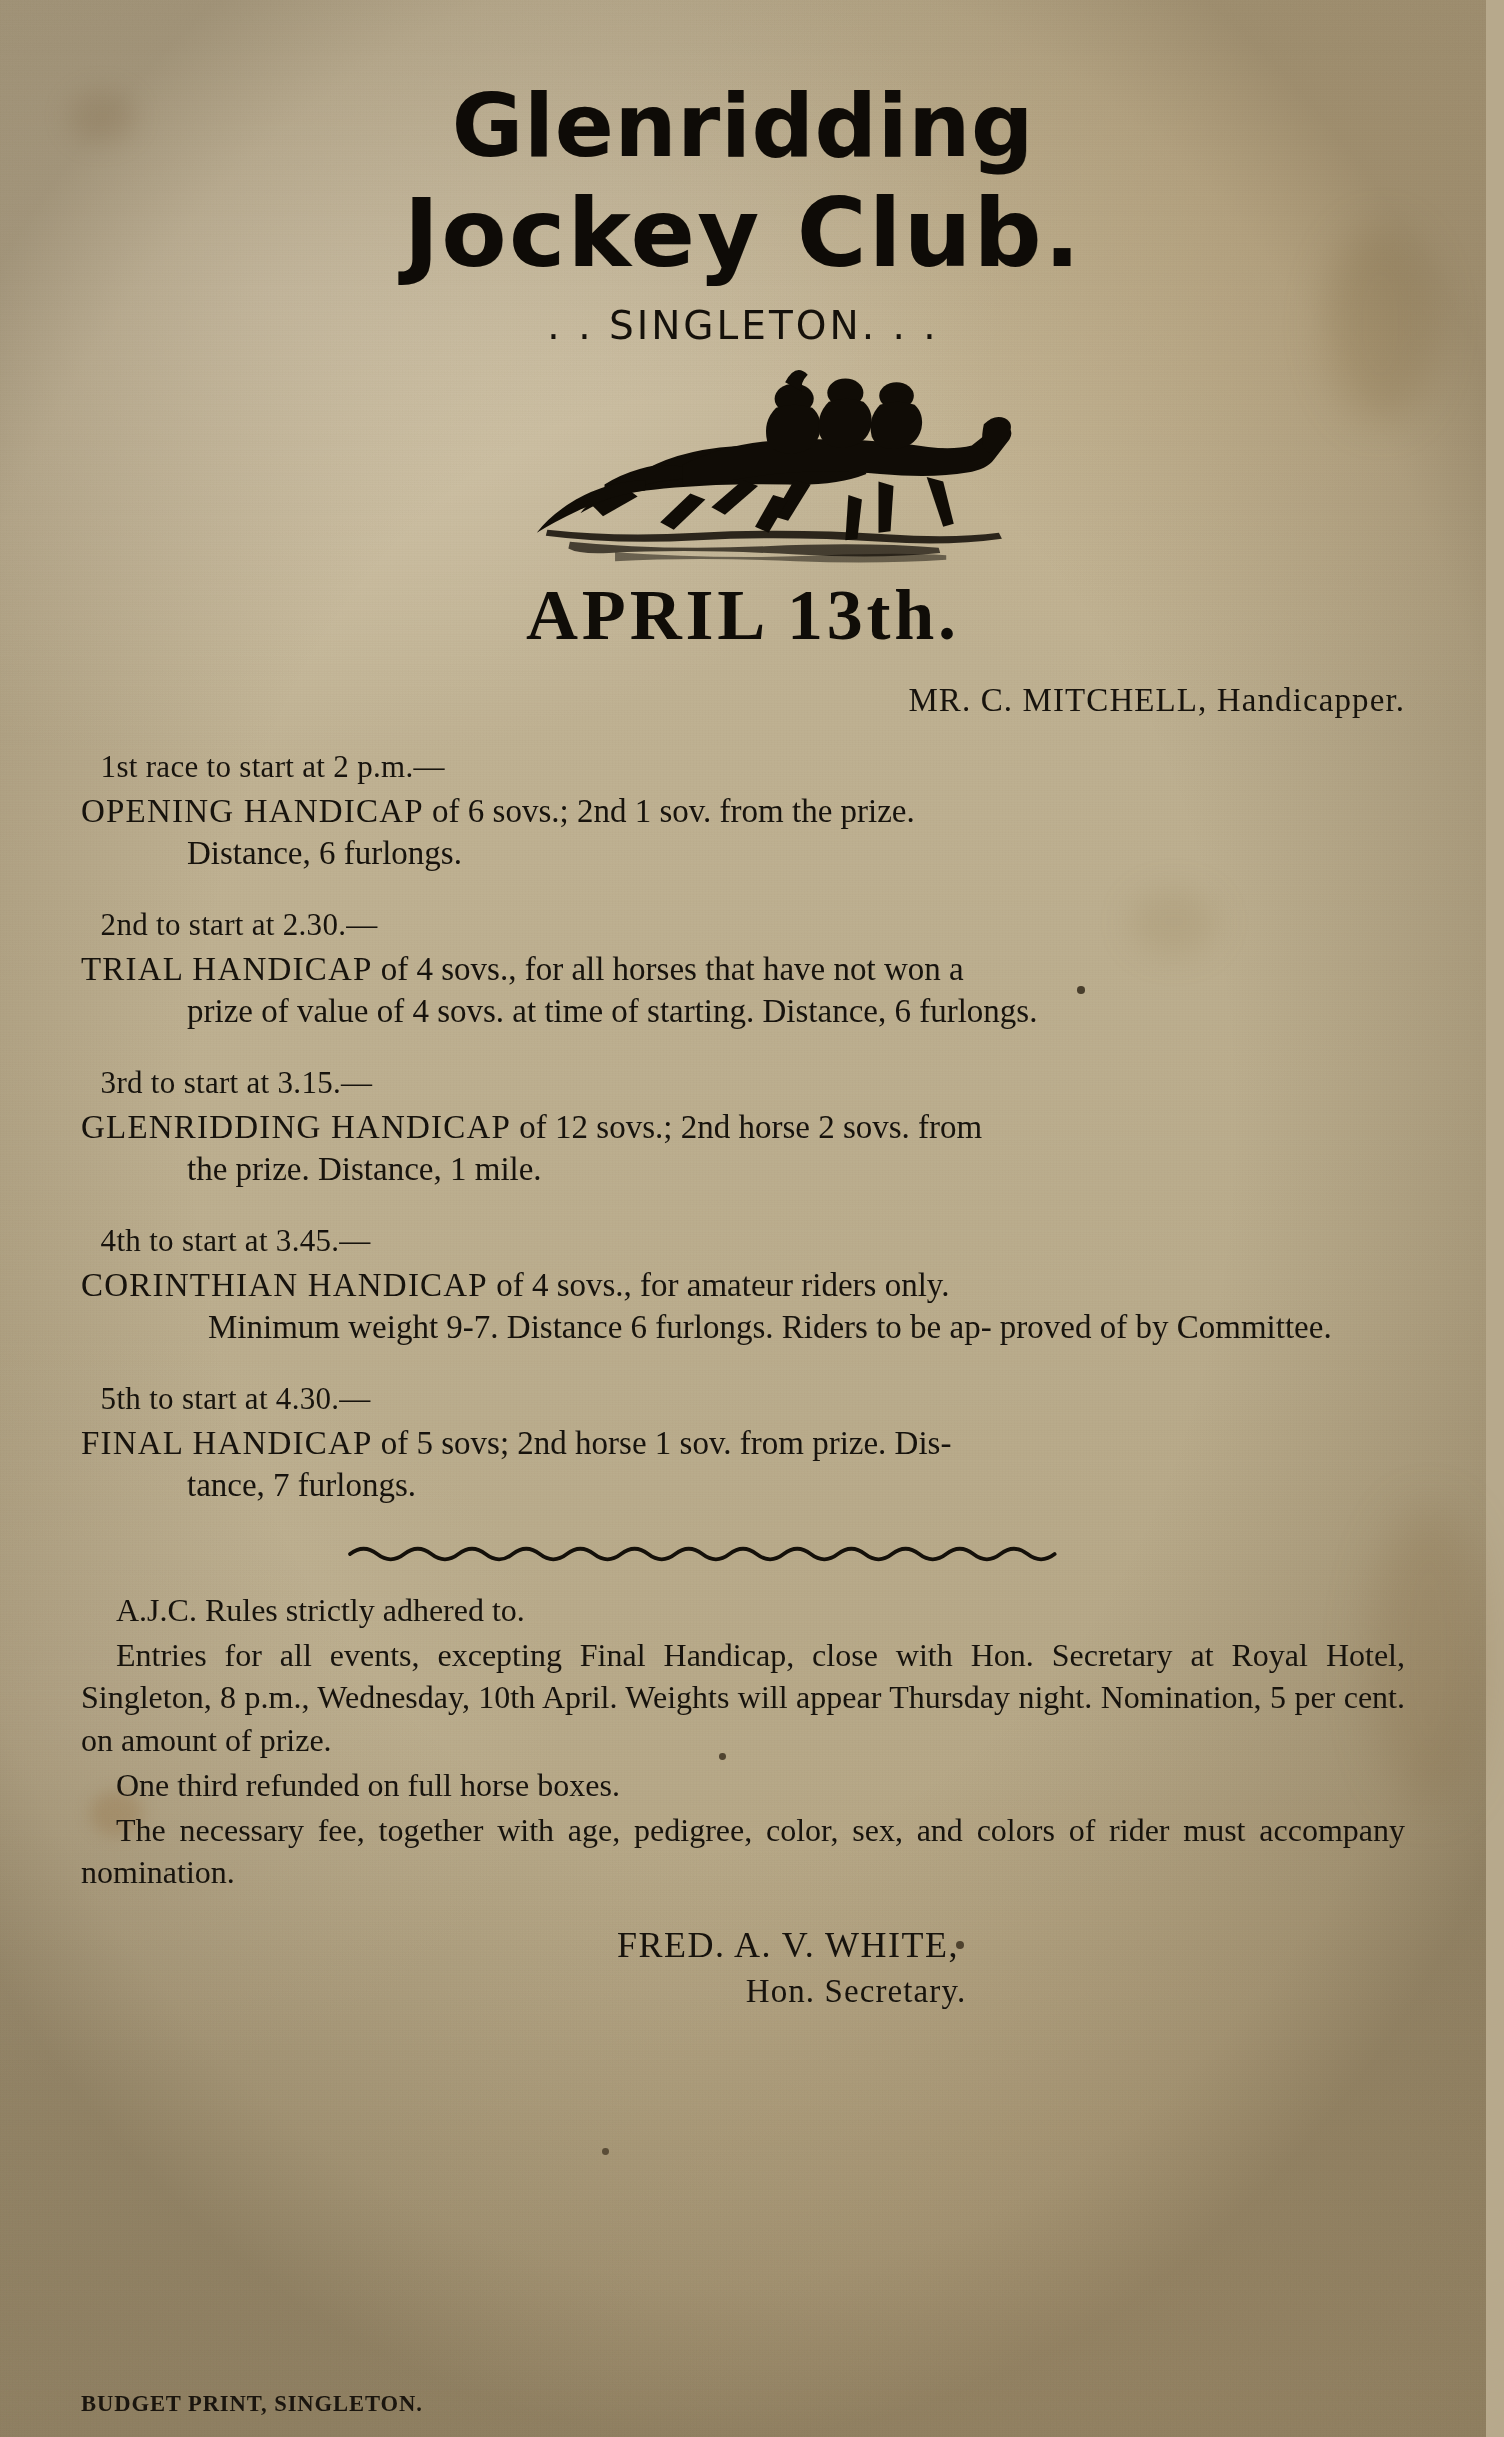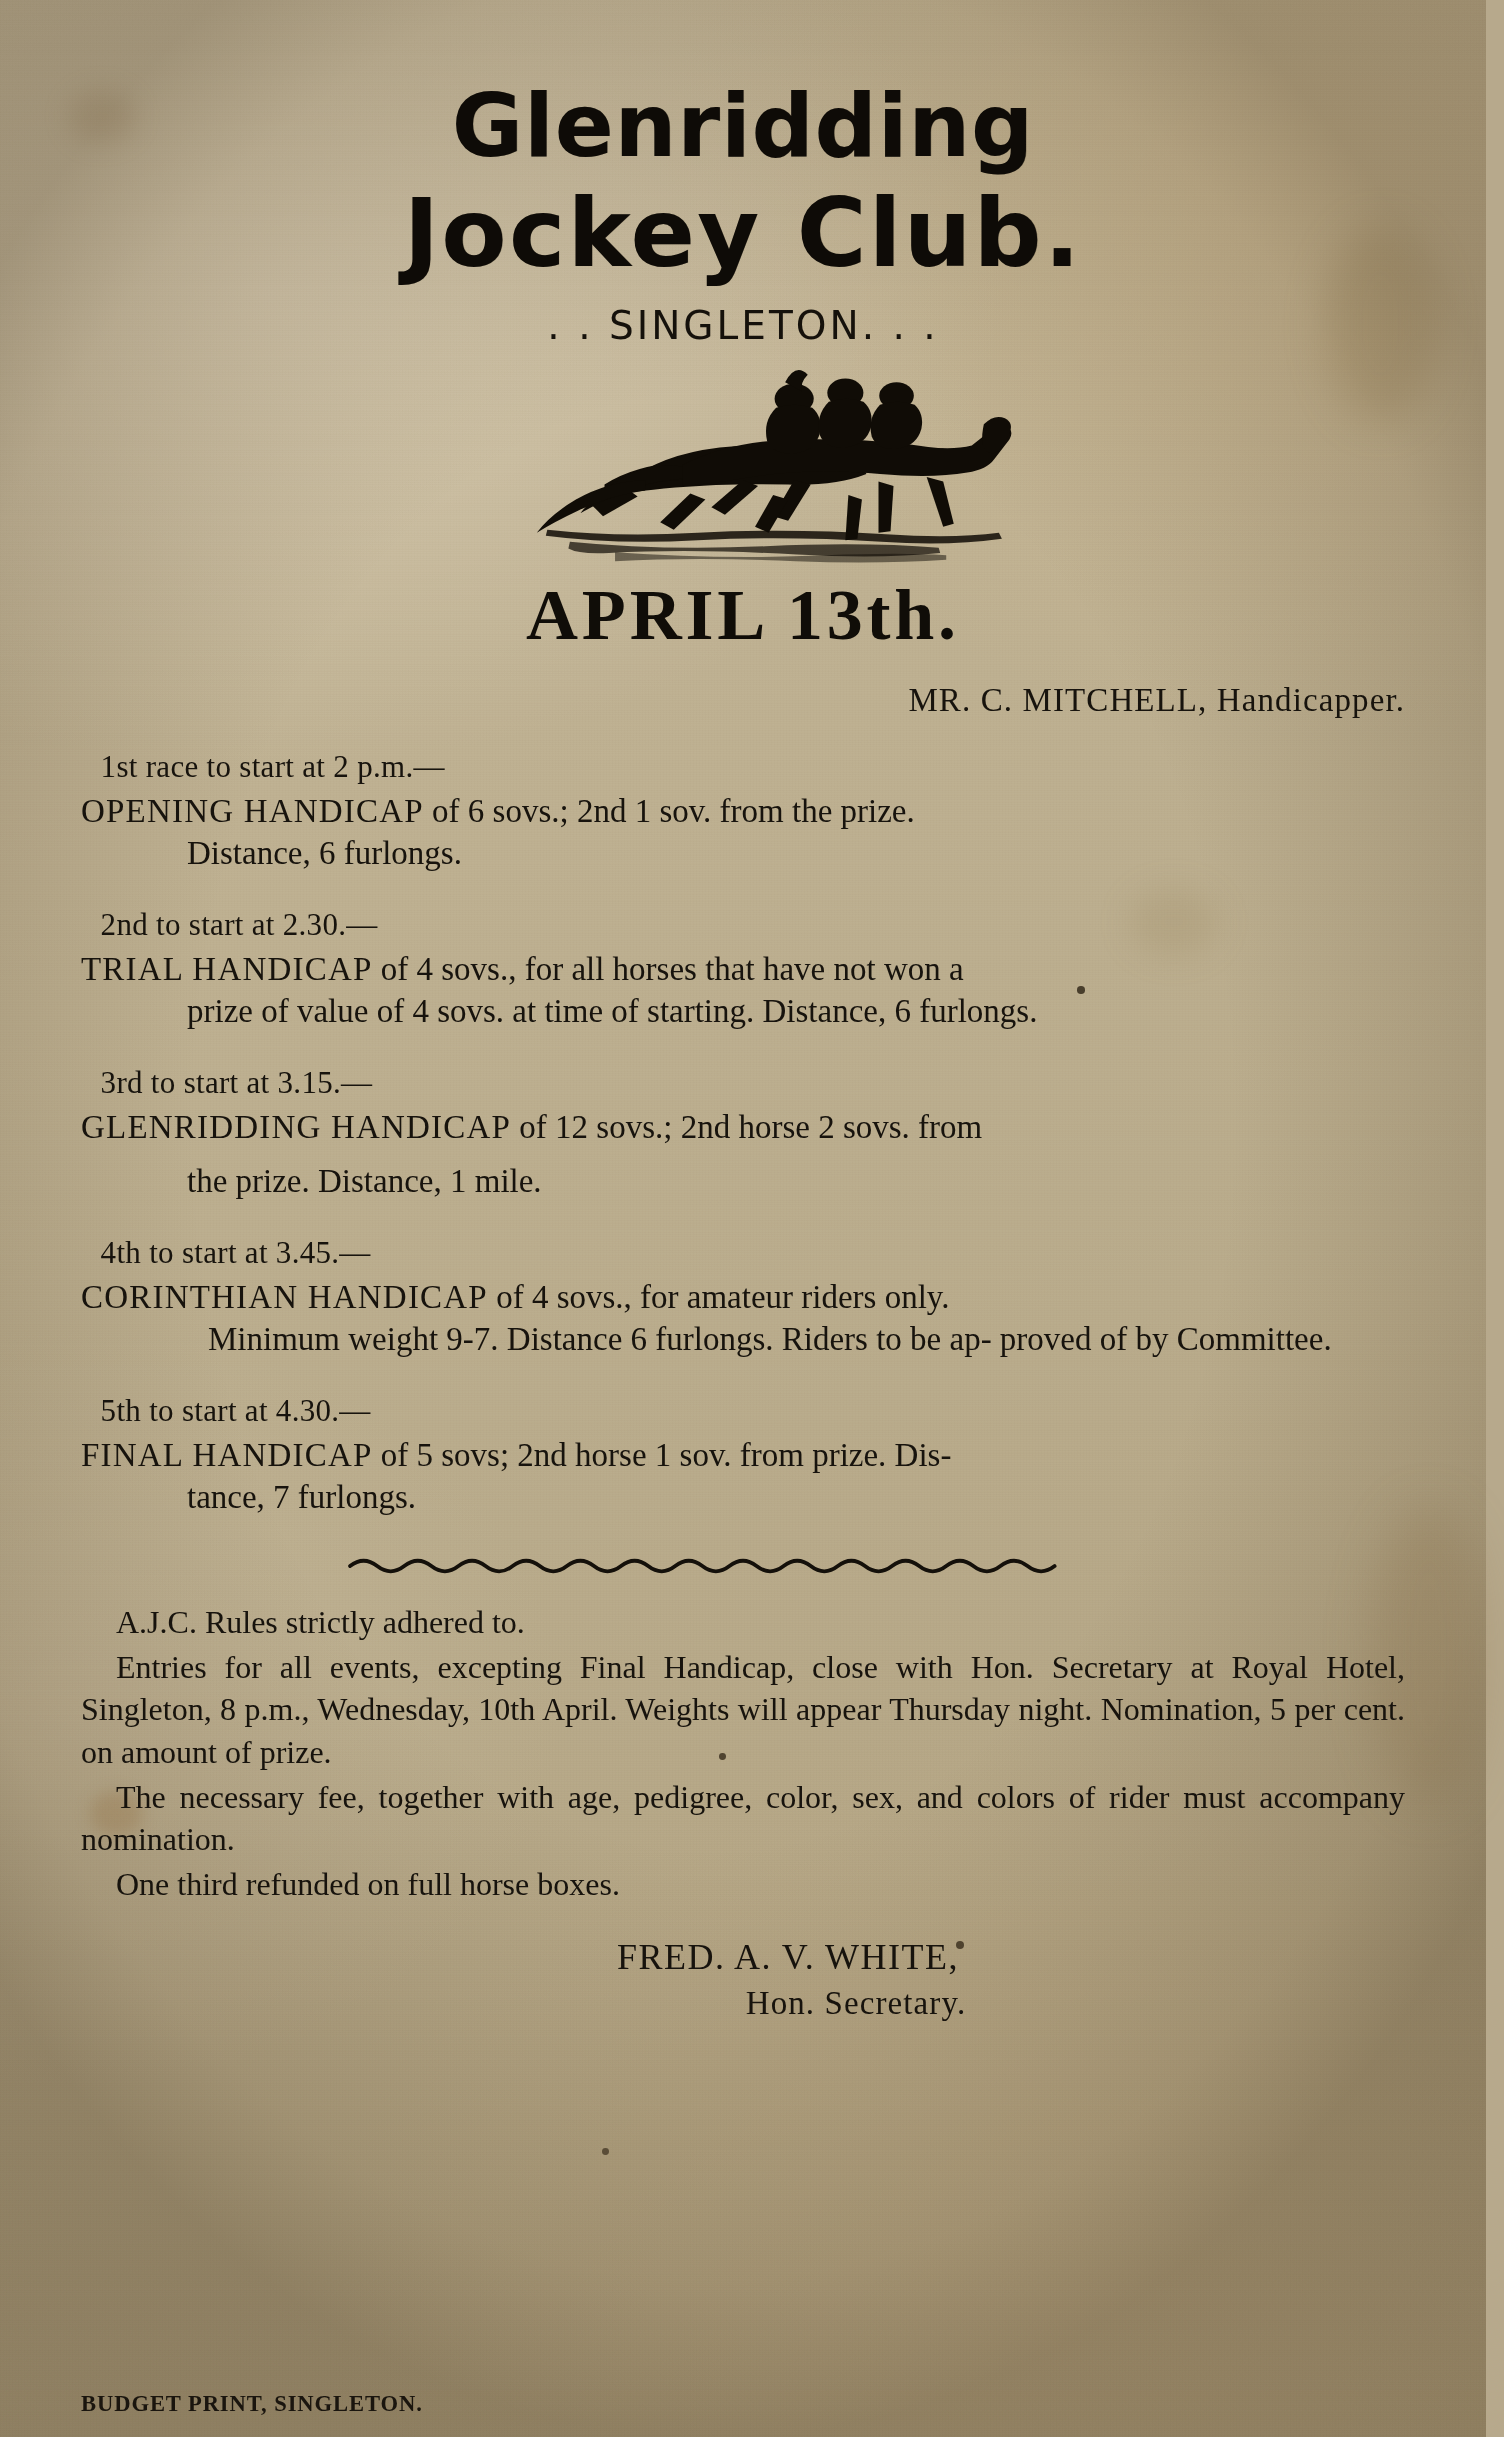--- a/index.html
+++ b/index.html
@@ -264,21 +264,21 @@
         <div class="race-body ind1">
           <span class="rname">TRIAL HANDICAP</span><span> of 4 sovs., for  all  horses  that  have  not  won  a</span>
           <span class="indent-hang" style="padding-left:53px;text-indent:0;display:block;">prize of value  of  4  sovs.  at  time  of  starting.   Distance,  6 furlongs.</span>
         </div>
       </div>
 
       <div class="race">
         <div class="race-time">3rd to start at 3.15.—</div>
         <div class="race-body ind1">
           <span class="rname">GLENRIDDING  HANDICAP</span><span> of 12  sovs.;   2nd  horse  2  sovs.  from</span>
-          <span class="indent-hang" style="padding-left:53px;text-indent:0;display:block;margin-top:12px;">the prize.   Distance, 1 mile.</span>
+          <span class="indent-hang" style="padding-left:53px;text-indent:0;display:block;">the prize.   Distance, 1 mile.</span>
         </div>
       </div>
 
       <div class="race">
         <div class="race-time">4th to start at 3.45.—</div>
         <div class="race-body ind1">
           <span class="rname">CORINTHIAN  HANDICAP</span><span>  of  4  sovs.,  for  amateur  riders  only.</span>
           <span class="indent-hang" style="padding-left:74px;text-indent:0;display:block;">Minimum weight 9-7.    Distance 6 furlongs.   Riders to be ap- proved of by Committee.</span>
         </div>
       </div>
@@ -295,22 +295,22 @@
 
     <div class="divider">
       <svg width="798" height="25.6" viewBox="0 0 1060 34" aria-hidden="true">
         <path d="M8 20 q18 -14 36 0 q18 14 36 0 q18 -14 36 0 q18 14 36 0 q18 -14 36 0 q18 14 36 0 q18 -14 36 0 q18 14 36 0 q18 -14 36 0 q18 14 36 0 q18 -14 36 0 q18 14 36 0 q18 -14 36 0 q18 14 36 0 q18 -14 36 0 q18 14 36 0 q18 -14 36 0 q18 14 36 0 q18 -14 36 0 q18 14 36 0 q18 -14 36 0 q18 14 36 0 q18 -14 36 0 q18 14 36 0 q18 -14 36 0 q18 14 36 0" fill="none" stroke="#14100a" stroke-width="5" stroke-linecap="round"></path>
       </svg>
     </div>
 
     <div class="notes">
       <p class="ind">A.J.C. Rules strictly adhered to.</p>
       <p class="ind">Entries for all events, excepting  Final  Handicap,  close  with  Hon. Secretary at Royal Hotel, Singleton, 8  p.m.,  Wednesday,  10th  April. Weights will appear Thursday night.    Nomination,  5  per  cent.  on amount of prize.</p>
+      <p class="ind">One third refunded on full horse boxes.</p>
       <p class="ind">The necessary fee, together with age, pedigree, color, sex, and colors of rider must accompany nomination.</p>
-      <p class="ind">One third refunded on full horse boxes.</p>
     </div>
 
     <div class="sign">
       <div class="nm">FRED. A. V. WHITE,</div>
       <div class="role">Hon.  Secretary.</div>
     </div>
 
   </div>
 
   <div class="imprint">BUDGET PRINT, SINGLETON.</div>

